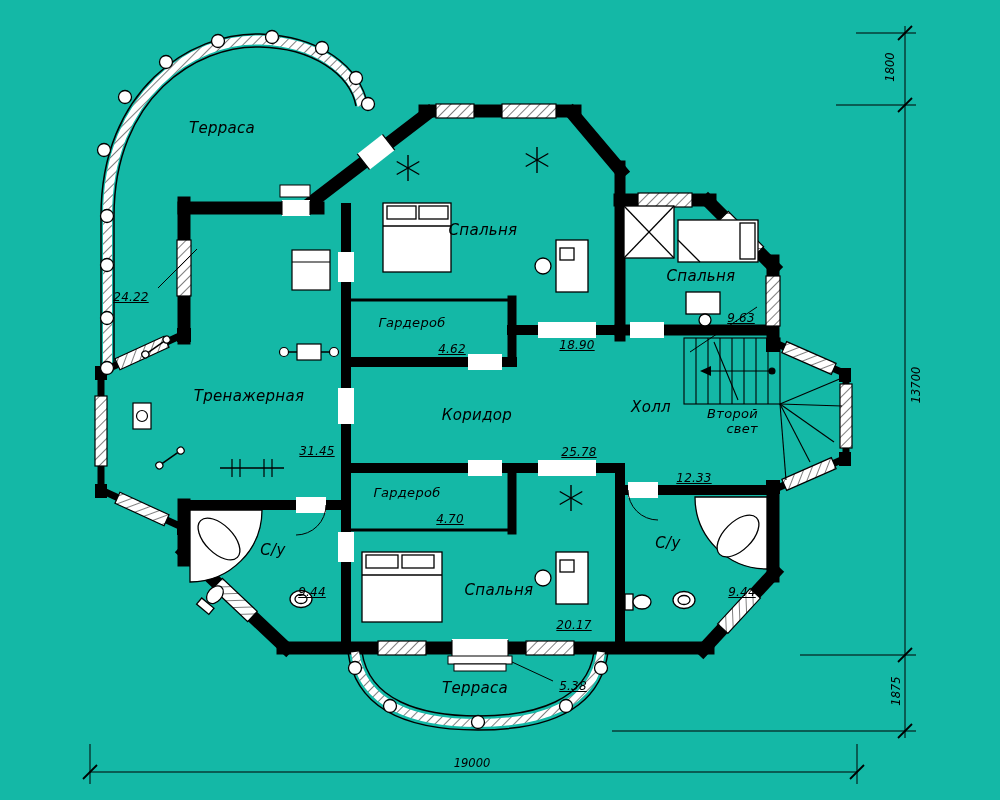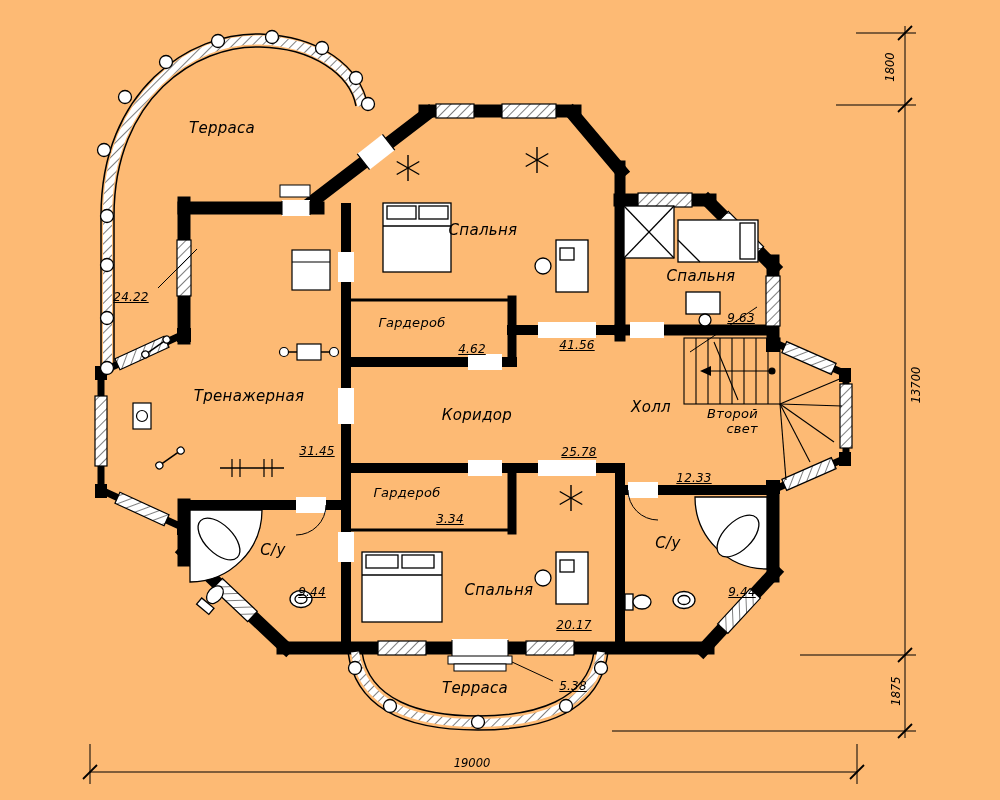--- a/index.html
+++ b/index.html
@@ -1,18 +1,18 @@
 <!DOCTYPE html>
 <html lang="ru"><head>
 <meta charset="utf-8">
 <style>
   * { margin:0; padding:0; box-sizing:border-box; }
   html,body { background:#ffffff; }
   body { font-family:"DejaVu Sans","Liberation Sans",sans-serif; color:#000; }
-  .stage { position:relative; width:1000px; height:800px; background:#fdba74; overflow:hidden; }
+  .stage { position:relative; width:1000px; height:800px; background:#14b8a6; overflow:hidden; }
   .stage > svg { position:absolute; left:0; top:0; }
   .lbl {
     position:absolute; transform:translate(-50%,-50%);
     font-style:italic; color:#000; white-space:nowrap;
     font-family:"DejaVu Sans","Liberation Sans",sans-serif;
   }
   .room { font-size:15px; letter-spacing:0.3px; }
   .room.sm { font-size:13px; }
   .area { font-size:12px; text-decoration:underline; letter-spacing:0.2px; }
   .dim  { font-size:11.5px; font-style:italic; }
@@ -334,41 +334,41 @@
       <line x1="83" y1="779" x2="97" y2="765"></line>
       <line x1="850" y1="779" x2="864" y2="765"></line>
     </g>
   </g>
 </svg>
 
   <div class="lbl room" style="left:222px; top:128px;">Терраса</div>
   <div class="lbl area" style="left:131px; top:297px;">24.22</div>
 
   <div class="lbl room" style="left:483px; top:230px;">Спальня</div>
-  <div class="lbl area" style="left:577px; top:345px;">41.56</div>
+  <div class="lbl area" style="left:577px; top:345px;">18.90</div>
 
   <div class="lbl room sm" style="left:412px; top:322px;">Гардероб</div>
-  <div class="lbl area" style="left:472px; top:349px;">4.62</div>
+  <div class="lbl area" style="left:452px; top:349px;">4.62</div>
 
   <div class="lbl room" style="left:701px; top:276px;">Спальня</div>
   <div class="lbl area" style="left:741px; top:318px;">9.63</div>
 
   <div class="lbl room" style="left:249px; top:396px;">Тренажерная</div>
   <div class="lbl area" style="left:317px; top:451px;">31.45</div>
 
   <div class="lbl room" style="left:477px; top:415px;">Коридор</div>
   <div class="lbl area" style="left:579px; top:452px;">25.78</div>
 
   <div class="lbl room" style="left:631px; top:407px;margin-left:20px;">Холл</div>
   <div class="lbl area" style="left:694px; top:478px;text-align:right;">12.33</div>
 
   <div class="lbl room wrap" style="left:727px; top:422px;">Второй свет</div>
 
   <div class="lbl room sm" style="left:407px; top:492px;">Гардероб</div>
-  <div class="lbl area" style="left:450px; top:519px;">3.34</div>
+  <div class="lbl area" style="left:450px; top:519px;">4.70</div>
 
   <div class="lbl room" style="left:273px; top:550px;">С/у</div>
   <div class="lbl area" style="left:312px; top:592px;">9.44</div>
 
   <div class="lbl room" style="left:499px; top:590px;">Спальня</div>
   <div class="lbl area" style="left:574px; top:625px;">20.17</div>
 
   <div class="lbl room" style="left:668px; top:543px;">С/у</div>
   <div class="lbl area" style="left:742px; top:592px;">9.44</div>
 

